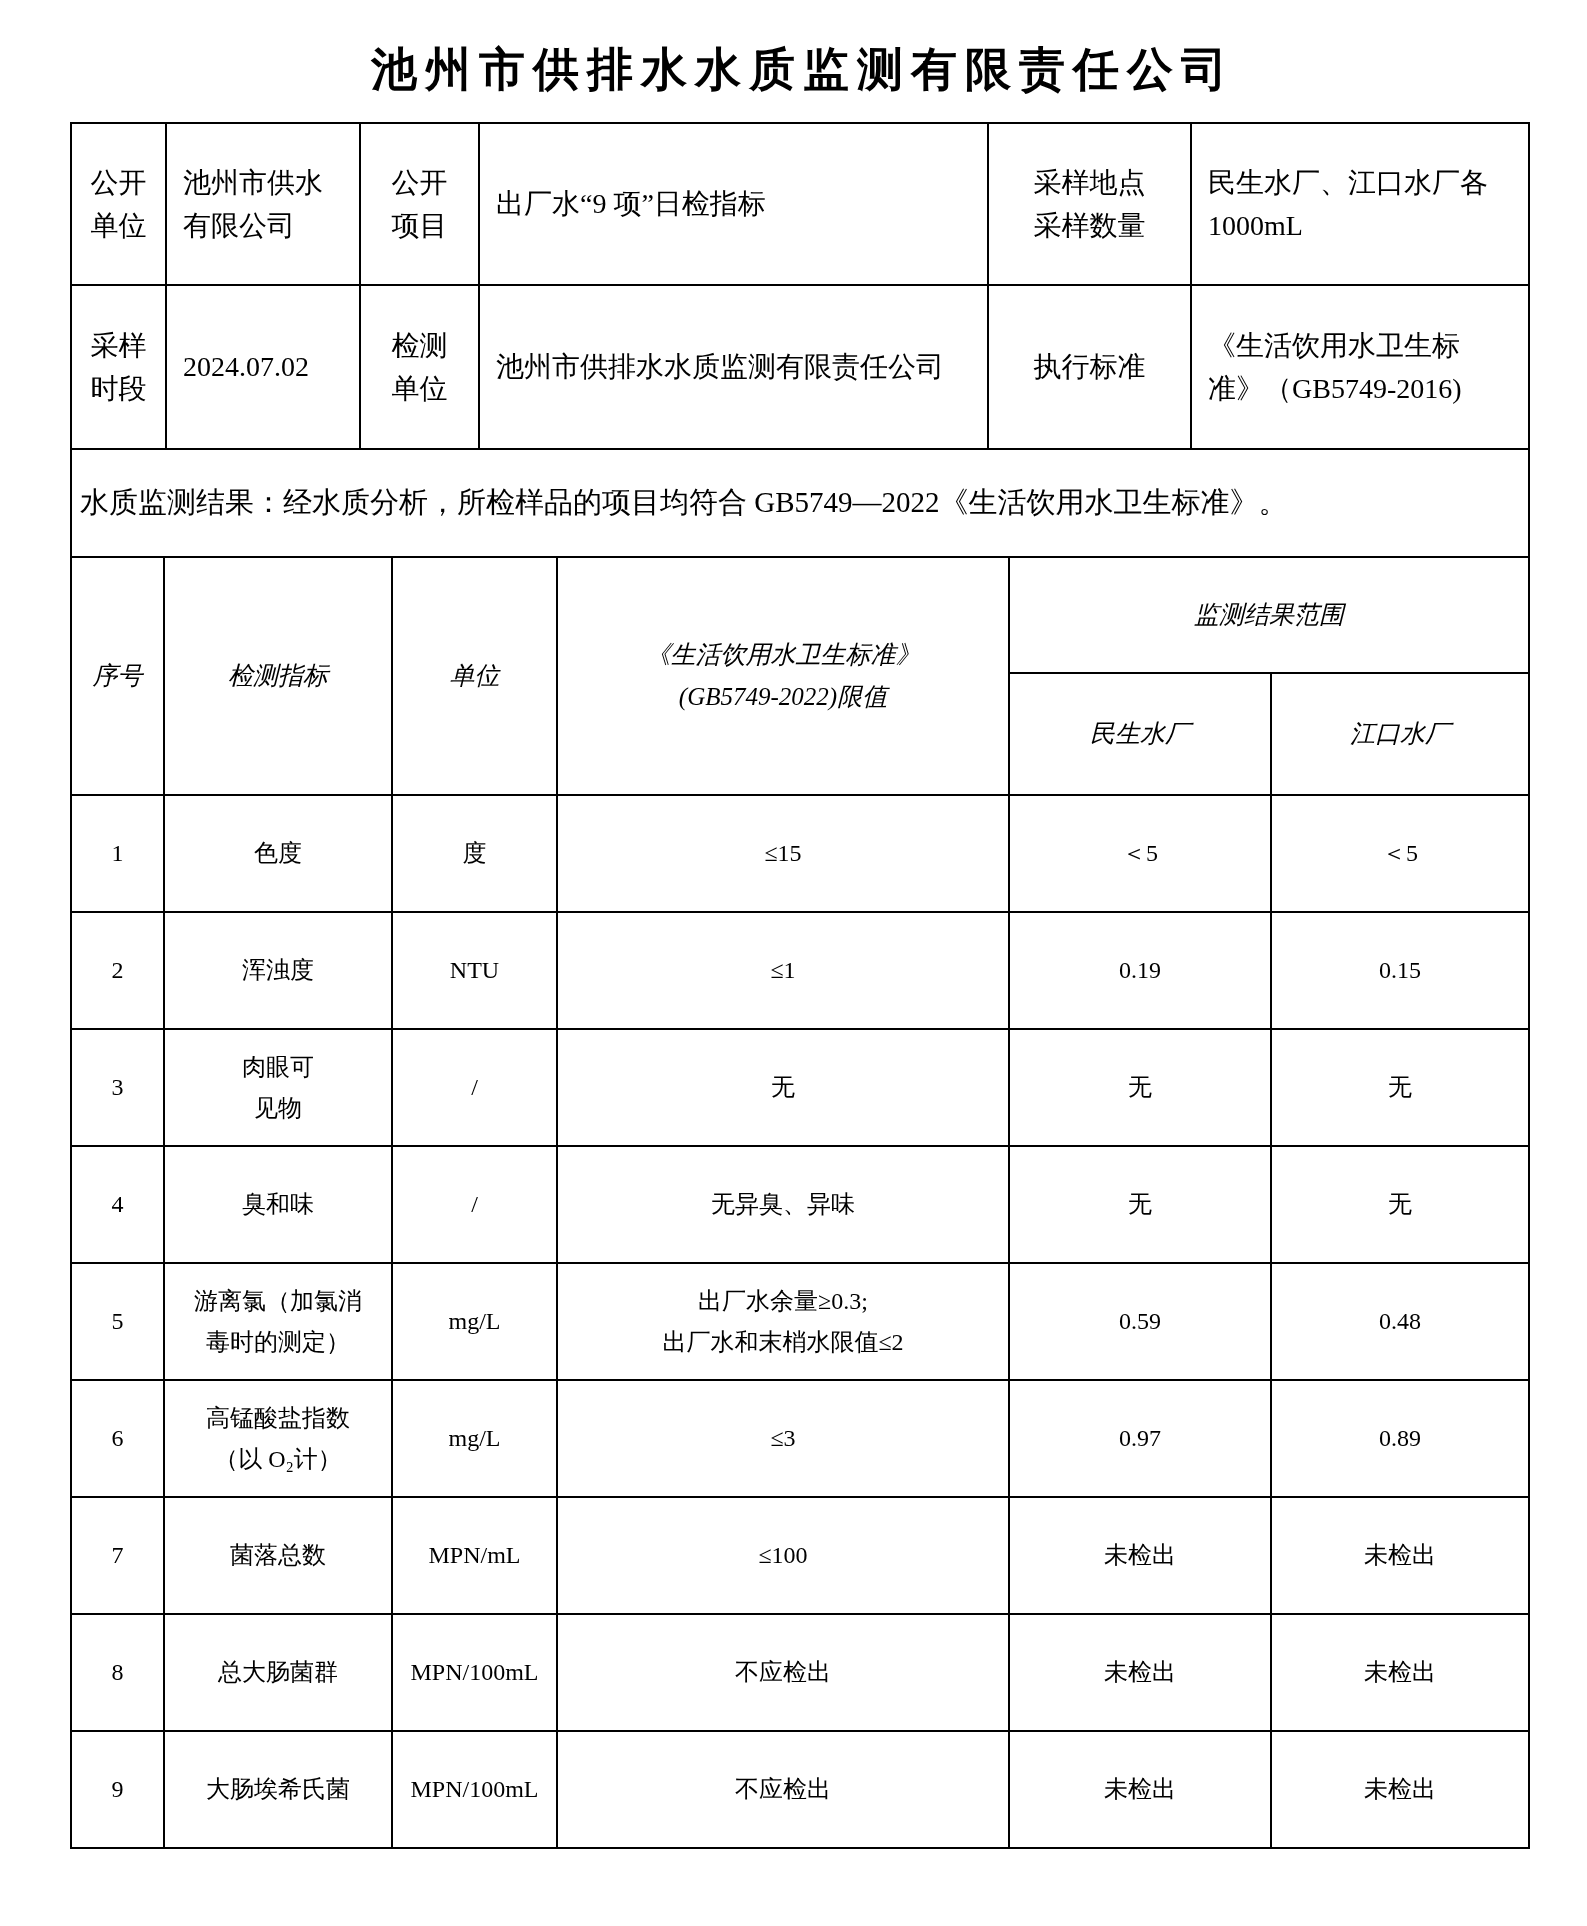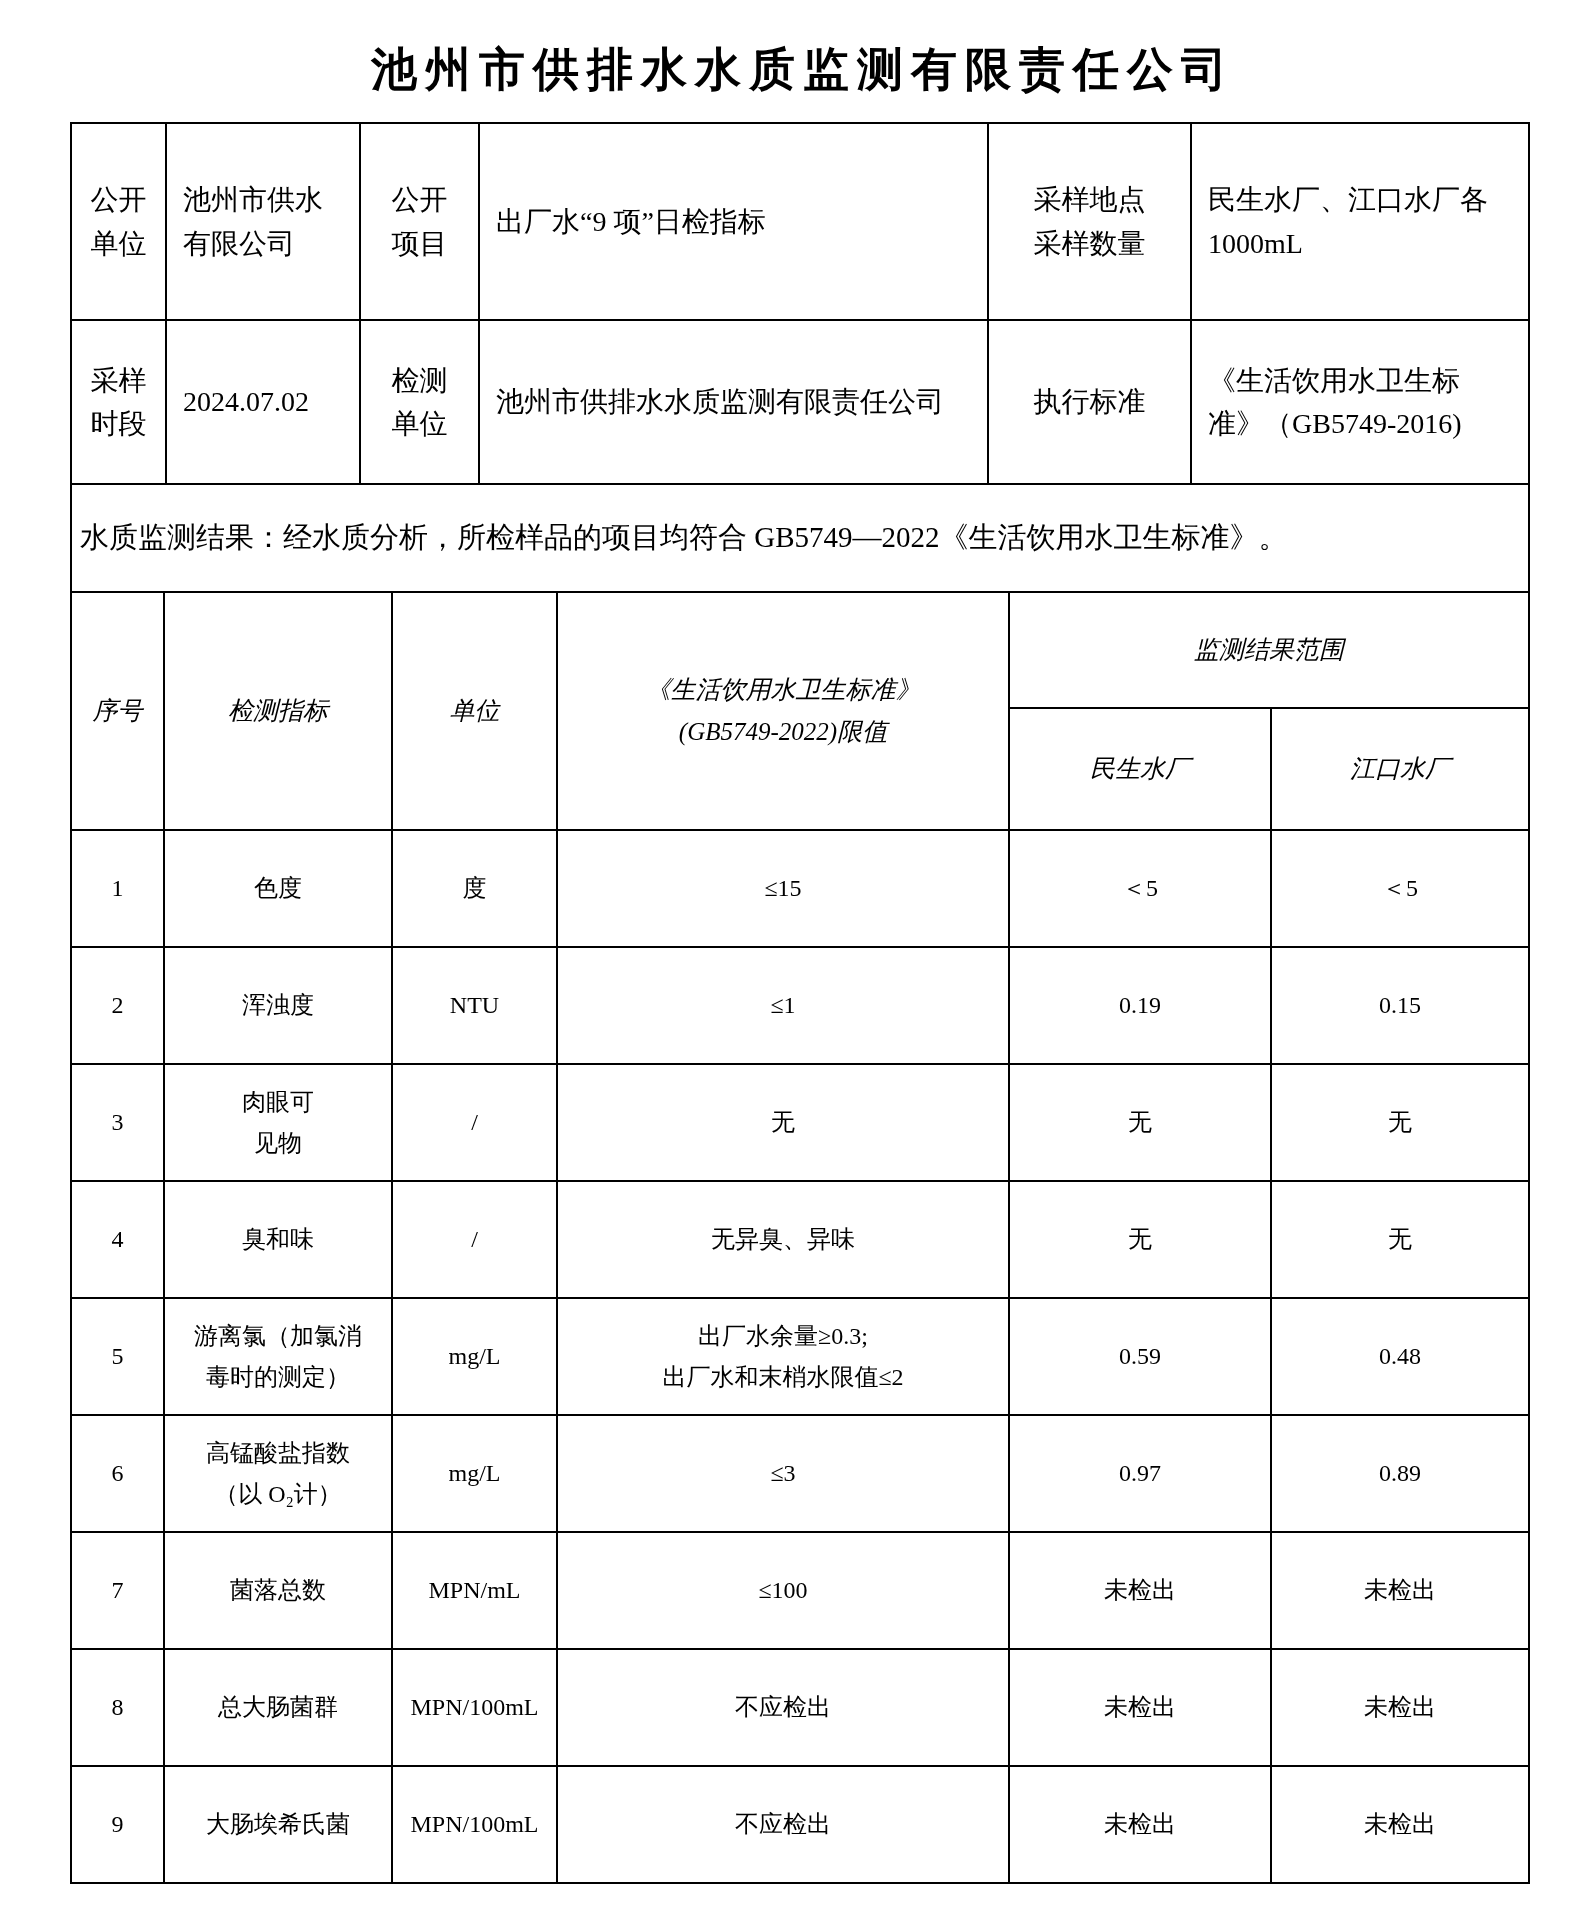--- a/index.html
+++ b/index.html
@@ -40,21 +40,21 @@
     padding: 4px 8px;
     vertical-align: middle;
     white-space: pre-line;
     font-weight: normal;
     overflow: hidden;
   }
   
   .info-table td { font-size: 28px; line-height: 1.55; }
   .info-table .lbl { text-align: center; padding: 4px 4px; }
   .info-table .val { text-align: left; padding-left: 16px; }
-  .row-h166 { height: 197px; }
+  .row-h166 { height: 162px; }
   .row-h140 { height: 164px; }
   
   .summary-table td {
     height: 98px;
     font-size: 29px;
     text-align: left;
     padding-left: 12px;
     margin-top: 16px;
   }
   

